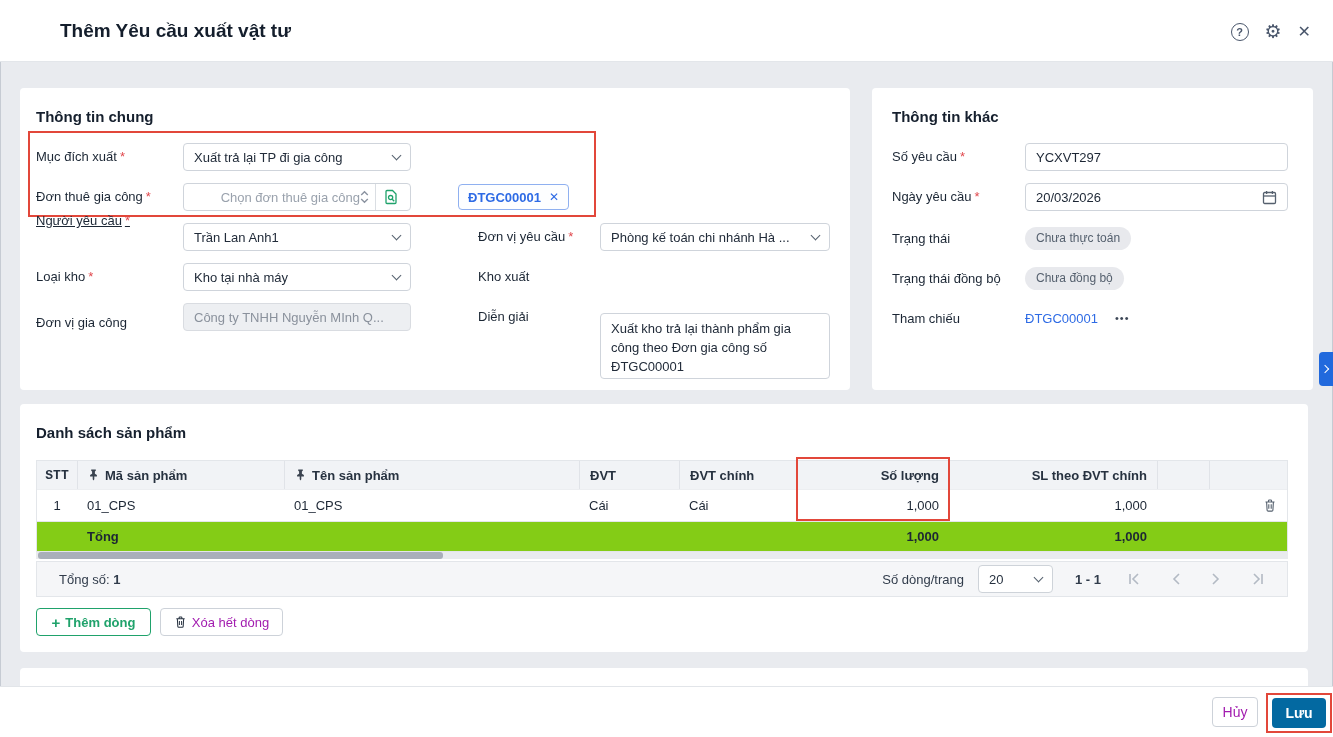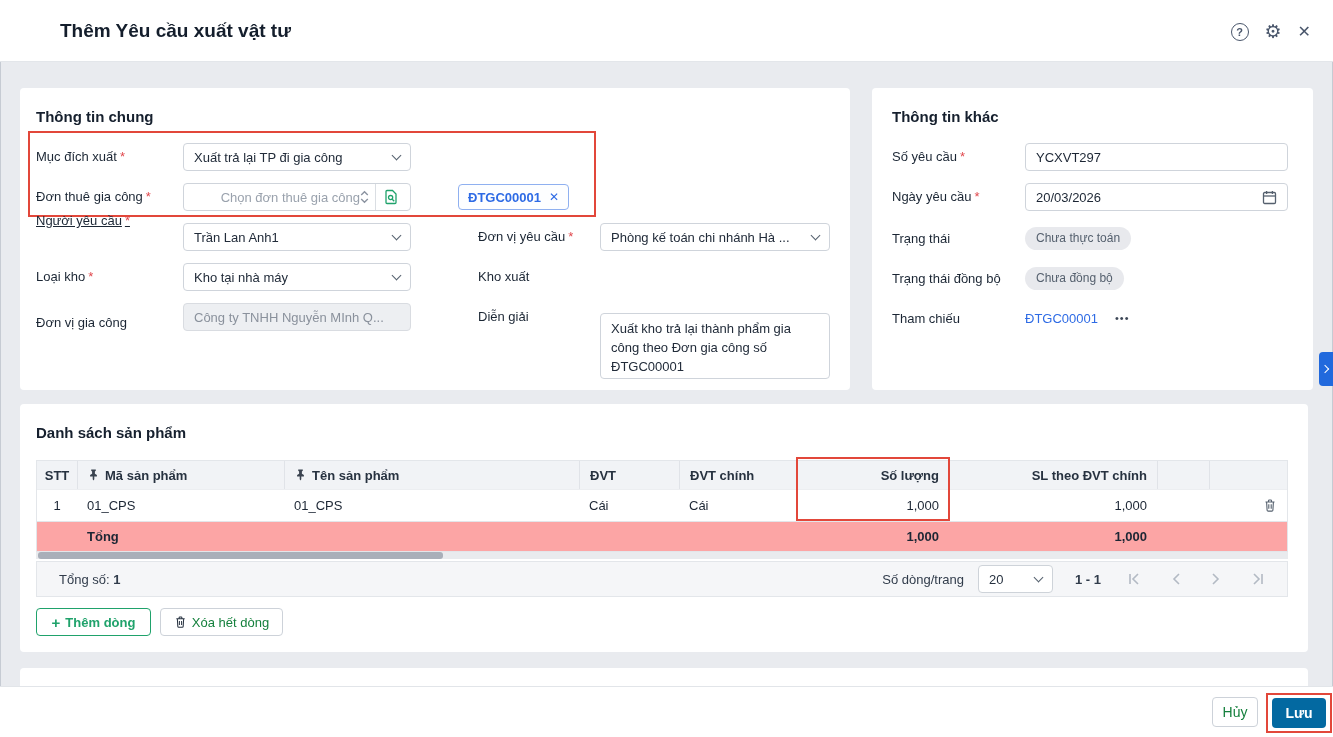--- a/index.html
+++ b/index.html
@@ -45,40 +45,40 @@
   .annot { position:absolute; border:2px solid #e2473a; pointer-events:none; }
 
   .side-tab { position:absolute; left:1319px; top:352px; width:14px; height:34px; background:#2169dd; border-radius:4px 0 0 4px; display:flex; align-items:center; justify-content:center; cursor:pointer; }
   .side-tab .c { width:6px; height:6px; border-right:1.8px solid #fff; border-bottom:1.8px solid #fff; transform:rotate(-45deg); margin-left:-2px; }
 
   
   .tbl { position:absolute; left:16px; top:56px; width:1252px; border:1px solid #e3e6ea; }
   .trow { display:flex; }
   .th { background:#f1f3f6; height:28px; font-weight:700; color:#273240; }
   .td-row { height:32px; border-top:1px solid #eceef1; background:#fff; }
-  .tot { height:30px; border-top:1px solid #e3e6ea; background:#fca5a5; font-weight:700; }
+  .tot { height:30px; border-top:1px solid #e3e6ea; background:#84cc16; font-weight:700; }
   .cell { display:flex; align-items:center; padding:0 10px; white-space:nowrap; overflow:hidden; }
   .th .cell { border-left:1px solid #e0e3e8; }
   .th .cell:first-child { border-left:none; }
   .r { justify-content:flex-end; }
   .c { justify-content:center; }
   .pin { display:inline-flex; margin-right:6px; flex:none; }
 
   .hscroll { position:absolute; left:16px; width:1252px; height:7px; background:#e9ebee; }
   .hthumb { position:absolute; left:2px; top:0; width:405px; height:7px; background:#a9afb9; border-radius:3px; cursor:grab; }
 
   .tfoot { position:absolute; left:16px; width:1252px; height:36px; background:#f5f6f8; border:1px solid #e3e6ea; display:flex; align-items:center; padding:0 22px; color:#313c4b; }
   .tfoot .spacer { flex:1; }
   .pgsel { width:75px; height:28px; background:#fff; border:1px solid #ced3d9; border-radius:4px; display:flex; align-items:center; padding:0 10px; margin:0 22px 0 14px; cursor:pointer; }
   .pgsel .sel-txt { color:#273240; }
   .range { font-weight:700; margin-right:26px; }
   .pgicons { display:flex; gap:30px; align-items:center; }
   .pgico { display:inline-flex; cursor:pointer; }
 
-  .btn { position:absolute; height:28px; border-radius:4px; background:#fff; border:1px solid #cdd2d9; display:inline-flex; align-items:center; justify-content:center; gap:5px; cursor:pointer; color:#15803d; font-size:13px; }
+  .btn { position:absolute; height:28px; border-radius:4px; background:#fff; border:1px solid #cdd2d9; display:inline-flex; align-items:center; justify-content:center; gap:5px; cursor:pointer; color:#a21caf; font-size:13px; }
   .btn-green-o { border-color:#1fa26b; color:#1fa26b; font-weight:600; }
   .plus { font-size:15px; font-weight:700; }
 
   
   .bottom-bar { position:absolute; left:0; top:686px; width:100%; height:51px; background:#fff; border-top:1px solid #e2e5e9; }
   .btn-cancel { position:absolute; left:1212px; top:10px; width:46px; height:30px; }
   .btn-save { position:absolute; left:1272px; top:698px; width:54px; height:30px; background:#0369a1; border:none; color:#fff; font-weight:600; }
   .save-annot { left:1266px; top:693px; width:66px; height:40px; }
 
   .partial-panel { position:absolute; left:20px; top:668px; width:1288px; height:18px; background:#fff; border-radius:4px 4px 0 0; }
@@ -191,21 +191,21 @@
 
   <div class="side-tab">
       <span class="c"></span>
     </div>
 
   <div class="panel" style="left:20px;top:404px;width:1288px;height:248px;">
     <div class="sec-title" style="left:16px;top:20px;">Danh sách sản phẩm</div>
 
     <div class="tbl">
       <div class="trow th">
-        <div class="cell c" style="width:40px;">STT</div>
+        <div class="cell c" style="width:40px;font-family:Liberation Mono, monospace;">STT</div>
         <div class="cell" style="width:207px;">
           <span class="pin">
               <svg width="11" height="12" viewBox="0 0 11 12">
                 <path d="M3.2.5h4.6v1.2l-.9.7v2.4l2 1.3v1.3H6.3v2.9l-.8 1.2-.8-1.2V7.4H2.1V6.1l2-1.3V2.4l-.9-.7z" fill="#3b4450"></path>
               </svg>
             </span>
           <span>Mã sản phẩm</span>
         </div>
         <div class="cell" style="width:295px;">
           <span class="pin">

